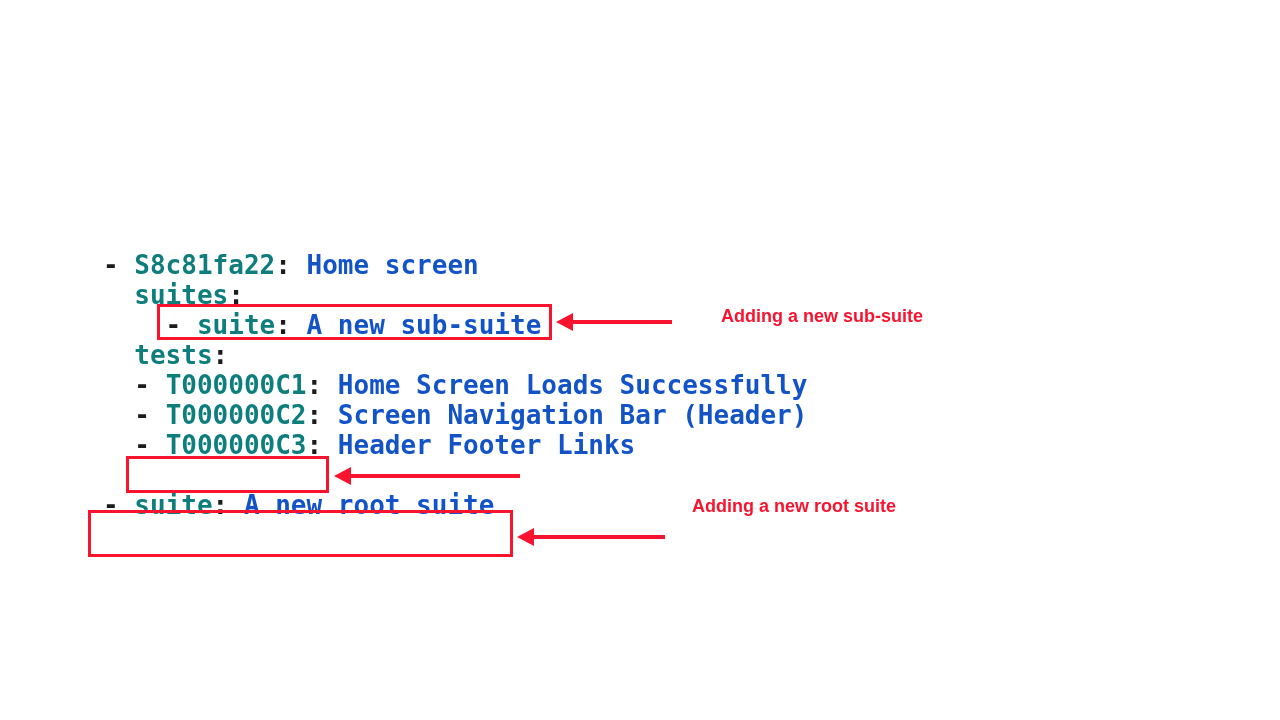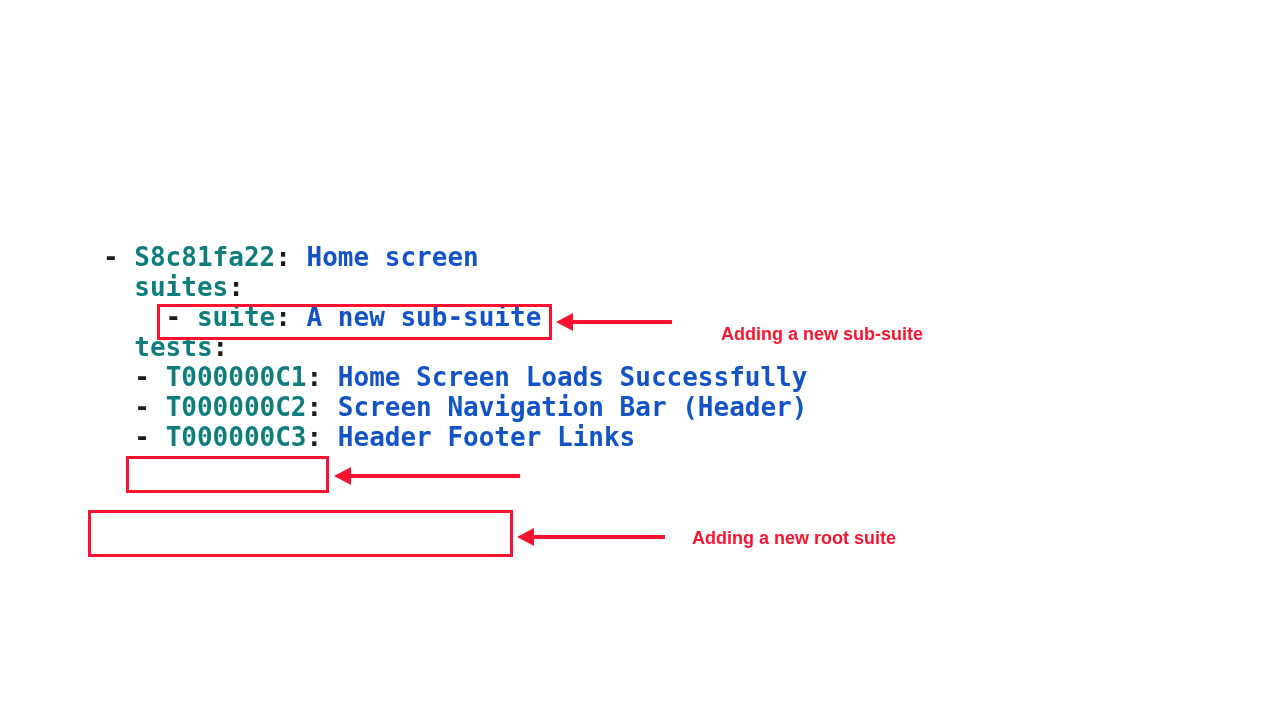--- a/index.html
+++ b/index.html
@@ -9,21 +9,21 @@
     --annotation_red:#f8142f;
     --background:#ffffff;
   }
   *{margin:0;padding:0;box-sizing:border-box;}
   html,body{width:1280px;height:720px;overflow:hidden;}
   body{background:var(--background);font-family:"Liberation Sans",sans-serif;}
   .page{position:relative;width:1280px;height:720px;background:var(--background);}
 
   
   .code-block{
-    position:absolute;left:103px;top:242px;
+    position:absolute;left:103px;top:250px;
     font-family:"DejaVu Sans Mono",monospace;
     font-size:26px;font-weight:bold;line-height:30px;
   }
   .code-line{white-space:pre;height:30px;}
   .tok-punct{color:var(--punct_black);}
   .tok-key{color:var(--key_teal);}
   .tok-val{color:var(--value_blue);}
 
   
   .hl-box{position:absolute;border:3px solid var(--annotation_red);background:transparent;}
@@ -33,38 +33,39 @@
 
   
   .arrow-layer{position:absolute;left:0;top:0;width:1280px;height:720px;pointer-events:none;}
 
   
   .ann{
     position:absolute;color:var(--annotation_red);
     font-family:"Liberation Sans",sans-serif;
     font-weight:bold;font-size:18px;line-height:20px;white-space:nowrap;
   }
-  .ann-1{left:721px;top:324px;}
+  .ann-1{left:721px;top:306px;}
   .ann-2{left:585px;top:466px;}
-  .ann-3{left:692px;top:528px;}
+  .ann-3{left:692px;top:496px;}
 </style>
 </head>
 <body>
 
 <div class="page">
 
   <div class="code-block">
     <div class="code-line"><span class="tok-punct">- </span><span class="tok-key">S8c81fa22</span><span class="tok-punct">:</span><span class="tok-val"> Home screen</span></div>
     <div class="code-line"><span class="tok-key">  suites</span><span class="tok-punct">:</span></div>
     <div class="code-line"><span class="tok-punct">    - </span><span class="tok-key">suite</span><span class="tok-punct">:</span><span class="tok-val"> A new sub-suite</span></div>
     <div class="code-line"><span class="tok-key">  tests</span><span class="tok-punct">:</span></div>
     <div class="code-line"><span class="tok-punct">  - </span><span class="tok-key">T000000C1</span><span class="tok-punct">:</span><span class="tok-val"> Home Screen Loads Successfully</span></div>
     <div class="code-line"><span class="tok-punct">  - </span><span class="tok-key">T000000C2</span><span class="tok-punct">:</span><span class="tok-val"> Screen Navigation Bar (Header)</span></div>
     <div class="code-line"><span class="tok-punct">  - </span><span class="tok-key">T000000C3</span><span class="tok-punct">:</span><span class="tok-val"> Header Footer Links</span></div>
     <div class="code-line"><span class="tok-punct"></span></div>
+    <div class="code-line"><span class="tok-punct">- </span><span class="tok-key">suite</span><span class="tok-punct">:</span><span class="tok-val"> A new root suite</span></div>
   </div>
 
   <div class="hl-box hl-box-1"></div>
   <div class="hl-box hl-box-2"></div>
   <div class="hl-box hl-box-3"></div>
 
   <svg class="arrow-layer" viewBox="0 0 1280 720">
     <g>
       <line x1="570" y1="322" x2="672" y2="322" stroke="#f8142f" stroke-width="4"></line>
       <polygon points="556,322 573,313 573,331" fill="#f8142f"></polygon>

